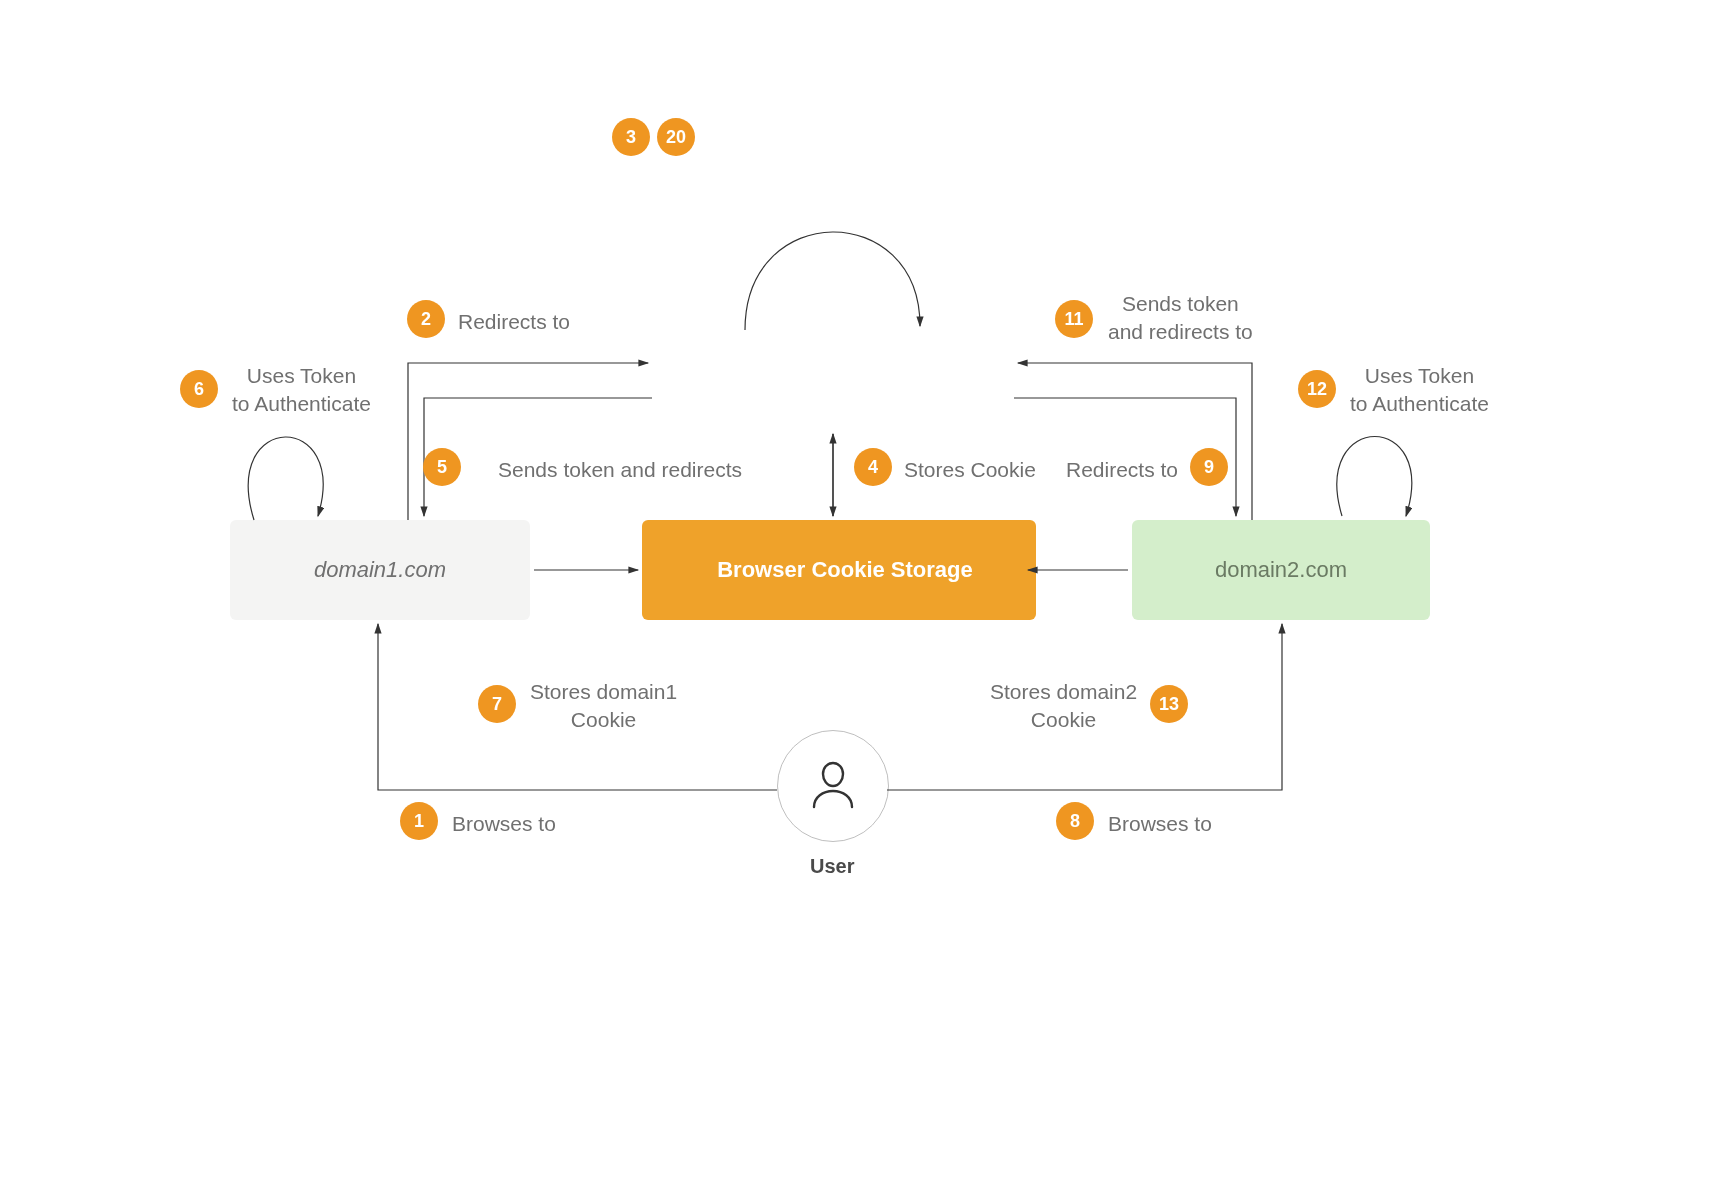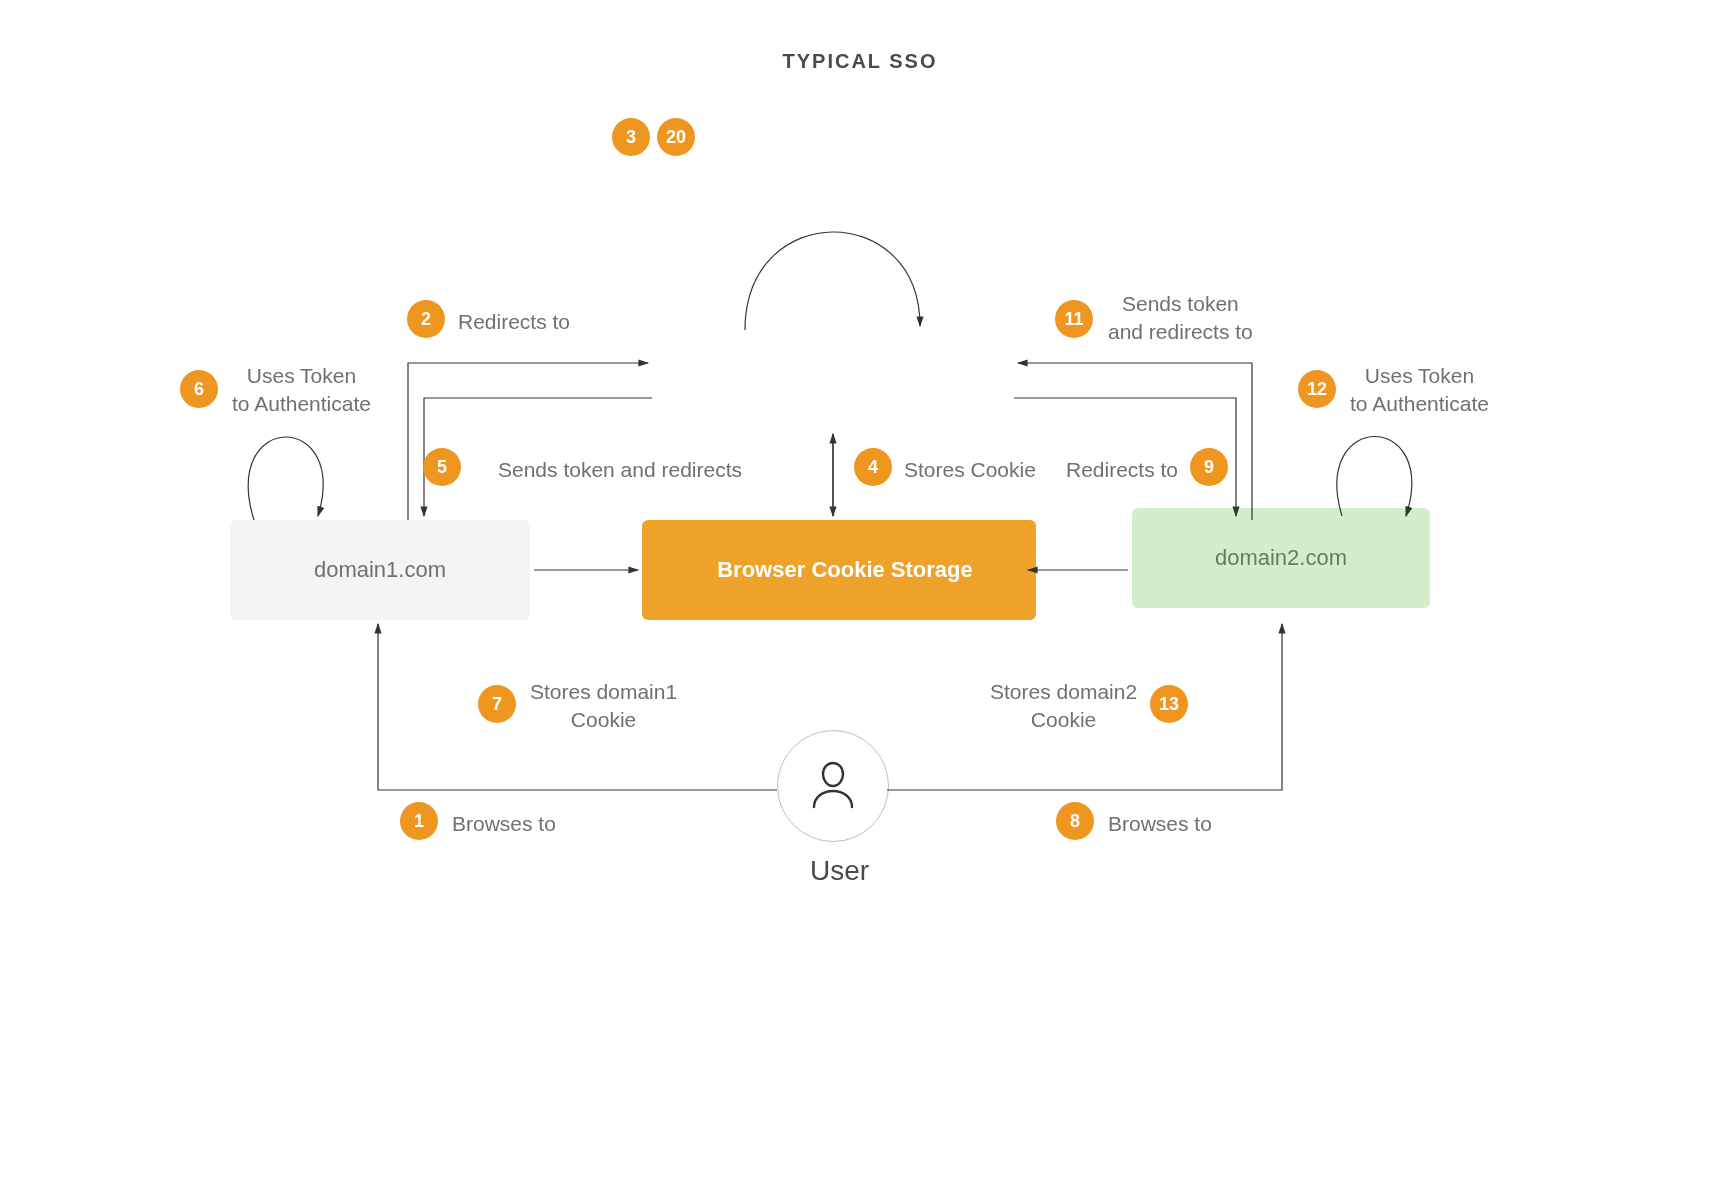--- a/index.html
+++ b/index.html
@@ -10,45 +10,44 @@
     --grey:#f4f4f3;
     --txt:#4d4d4d;
     --lighttxt:#707070;
   }
   html,body{margin:0;padding:0;background:#fff;font-family:"Helvetica Neue",Helvetica,Arial,sans-serif;color:var(--txt);}
   .stage{position:relative;width:1400px;height:960px;margin:0 auto;}
   .title{position:absolute;left:0;right:0;top:50px;text-align:center;font-weight:700;letter-spacing:2px;font-size:20px;color:#4a4a4a;}
   .box{position:absolute;border-radius:6px;display:flex;align-items:center;justify-content:center;font-size:22px;}
   .box.red{background:var(--red);color:#fff;}
   .box.gold{background:var(--gold);color:#fff;font-weight:700;}
-  .box.grey{background:var(--grey);color:var(--lighttxt);}
+  .box.grey{background:var(--grey);color:var(--lighttxt);font-style:italic;}
   .box.green{background:var(--green);color:#6a7a63;}
   .box b{font-weight:700;}
   .box .thin{font-weight:400;}
   .badge{position:absolute;width:38px;height:38px;border-radius:50%;background:var(--orange);color:#fff;font-weight:700;display:flex;align-items:center;justify-content:center;font-size:18px;}
   .lbl{position:absolute;color:var(--lighttxt);font-size:21px;line-height:1.35;}
   .lbl.c{text-align:center;}
   .user-circle{position:absolute;width:110px;height:110px;border:1px solid #bfbfbf;border-radius:50%;background:#fff;display:flex;align-items:center;justify-content:center;}
-  .user-label{position:absolute;font-weight:400;font-size:28px;color:#4a4a4a;}
+  .user-label{position:absolute;font-weight:700;font-size:20px;color:#4a4a4a;}
   svg.arrows{position:absolute;left:0;top:0;width:1400px;height:960px;pointer-events:none;}
   svg .ln{stroke:#333;stroke-width:1.2;fill:none;}
 </style>
 </head>
 <body>
 
 <div class="stage">
 
-  <div class="title">TYPICAL SSO</div>
 
 
   <div class="box gold" style="left:482px;top:520px;width:382px;height:100px;padding-left:12px;">Browser Cookie Storage</div>
 
   <div class="box grey" style="left:70px;top:520px;width:300px;height:100px;">domain1.com</div>
 
-  <div class="box green" style="left:972px;top:508px;width:298px;height:100px;">domain2.com</div>
+  <div class="box green" style="left:972px;top:520px;width:298px;height:100px;">domain2.com</div>
 
   <div class="user-circle" style="left:617px;top:730px;">
     <span>
       <svg width="46" height="50" viewBox="0 0 46 50">
         <path d="M23 4c6 0 10 5 10 11s-4 12-10 12-10-6-10-12 4-11 10-11zM4 48c0-10 9-16 19-16s19 6 19 16" fill="none" stroke="#333" stroke-width="2.4" stroke-linecap="round"></path>
       </svg>
     </span>
   </div>
   <div class="user-label" style="left:650px;top:855px;">User</div>
 

